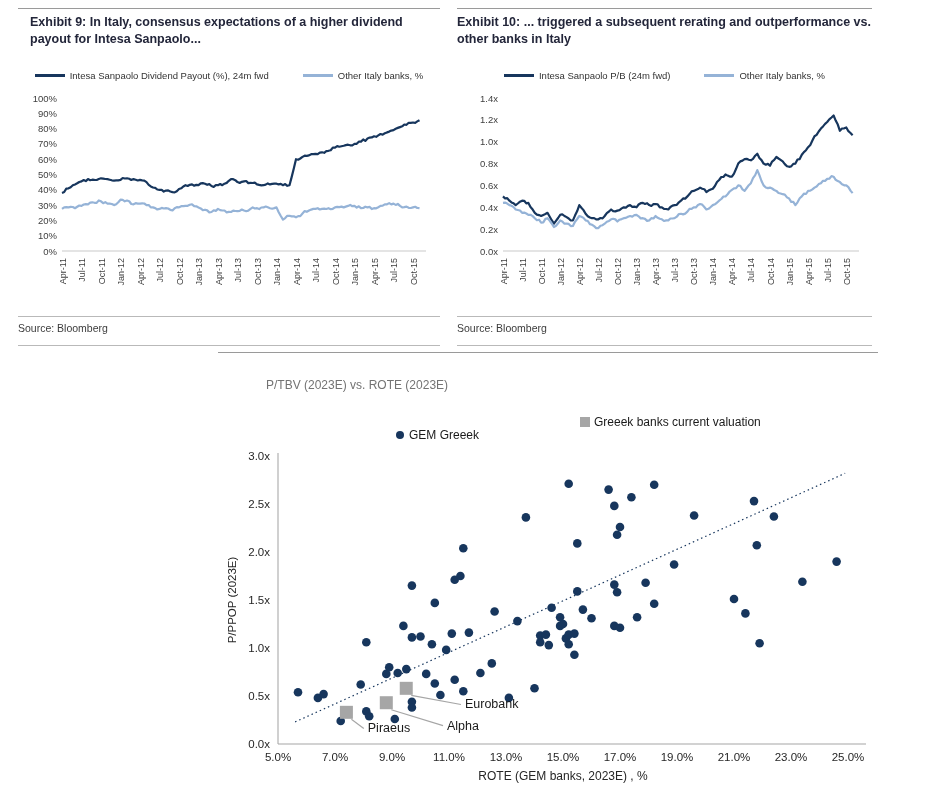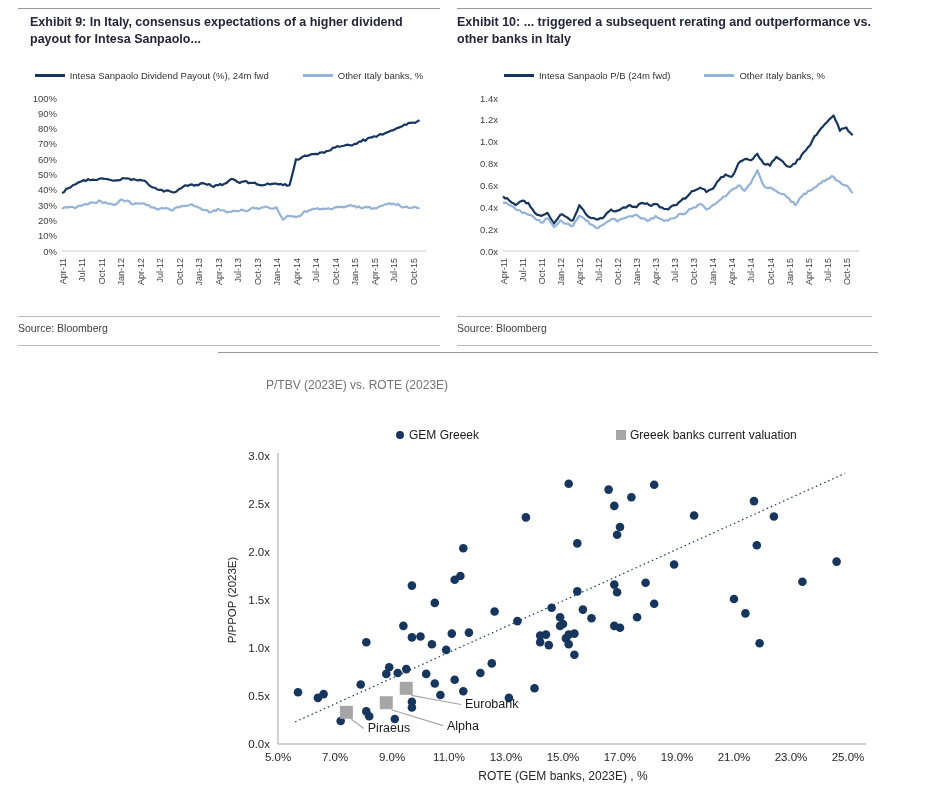--- a/index.html
+++ b/index.html
@@ -130,21 +130,21 @@
     <div class="rule light" style="top:345px;"></div>
   </section>
 
   <section class="panel" id="panel-ex11" style="left:218px;top:352px;width:660px;height:441px;">
     <div class="rule" style="top:0;"></div>
     <div class="ex11-subtitle" style="top:26px;">P/TBV (2023E) vs. ROTE (2023E)</div>
     <span class="legend11-item" style="left:178px;top:76px;">
       <span class="dot-marker" style="background: rgb(23, 54, 93);"></span>
       <span>GEM Greeek</span>
     </span>
-    <span class="legend11-item" style="left:362px;top:76px;margin-left:36px;">
+    <span class="legend11-item" style="left:362px;top:63px;">
       <span class="sq-marker" style="background: rgb(166, 166, 166);"></span>
       <span>Greeek banks current valuation</span>
     </span>
     <svg id="svg-ex11" class="chart-svg" width="660" height="345" style="top:96px;">
         <line x1="60" y1="5" x2="60" y2="296" stroke="#c0c0c0" stroke-width="1.5"></line>
         <line x1="60" y1="296" x2="648" y2="296" stroke="#a6a6a6" stroke-width="1.2"></line>
         <text x="52" y="300" font-size="11.5" fill="#262626" text-anchor="end" font-family="Liberation Sans, sans-serif">0.0x</text>
         <text x="52" y="252" font-size="11.5" fill="#262626" text-anchor="end" font-family="Liberation Sans, sans-serif">0.5x</text>
         <text x="52" y="204" font-size="11.5" fill="#262626" text-anchor="end" font-family="Liberation Sans, sans-serif">1.0x</text>
         <text x="52" y="156" font-size="11.5" fill="#262626" text-anchor="end" font-family="Liberation Sans, sans-serif">1.5x</text>

